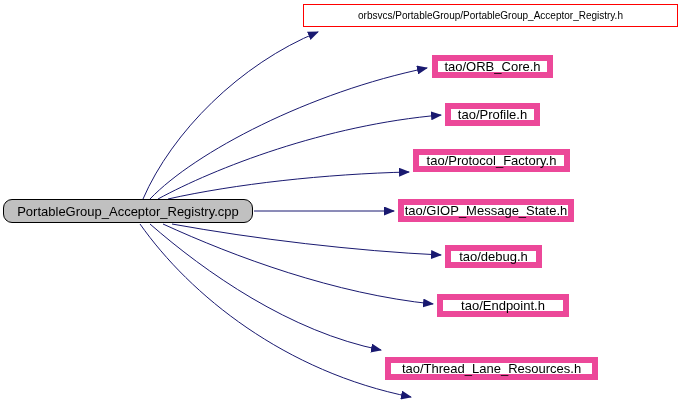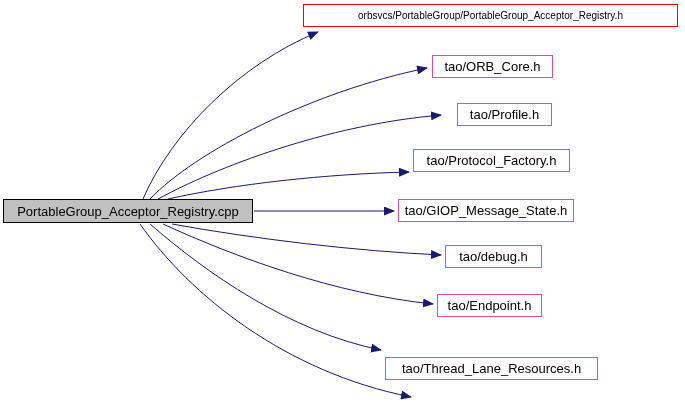--- a/index.html
+++ b/index.html
@@ -10,42 +10,42 @@
     font-family:"Liberation Sans", sans-serif;
     font-size:13px;
     color:#000000;
     overflow:hidden;
   }
   #edges{position:absolute;left:0;top:0;width:685px;height:419px;}
   .node{
     position:absolute;
     display:flex;align-items:center;justify-content:center;
     background:#ffffff;
-    border:1px solid #ec4899;
+    border:6px solid #ec4899;
     white-space:nowrap;
     box-sizing:border-box;
     cursor:pointer;
   }
   .node.src{
     background:#c0c0c0;
     border:1px solid #000000;
   }
   .node.highlight{
     border:1px solid #ff0000;
     font-size:10px;
   }
   
-  .n-src     {left:3px;  top:199px; width:250px; height:24px;}
+  .n-src     {left:3px;  top:199px; width:250px; height:24px;border-radius:9px;}
   .n-h0      {left:303px; top:4px;   width:375px; height:23px;}
   .n-h1      {left:432px; top:55px;  width:121px; height:23px;}
-  .n-h2      {left:457px; top:103px; width:95px;  height:23px;}
+  .n-h2      {left:445px; top:103px; width:95px;  height:23px;}
   .n-h3      {left:413px; top:149px; width:157px; height:23px;}
   .n-h4      {left:398px; top:199px; width:176px; height:23px;}
   .n-h5      {left:445px; top:245px; width:97px;  height:23px;}
-  .n-h6      {left:437px; top:294px; width:105px; height:23px;text-align:center;}
+  .n-h6      {left:437px; top:294px; width:132px; height:23px;text-align:center;}
   .n-h7      {left:385px; top:341px; width:213px; height:23px;margin-top:16px;}
   .n-h8      {left:415px; top:388px; width:153px; height:23px;}
   .edge{stroke:#191970;stroke-width:1;fill:none;}
 </style>
 </head>
 <body>
 
 <div id="canvas">
 
   <svg id="edges" width="685" height="419" viewBox="0 0 685 419">

